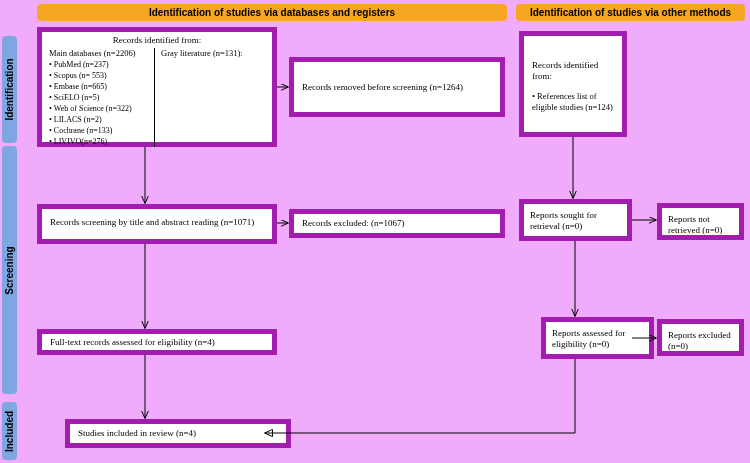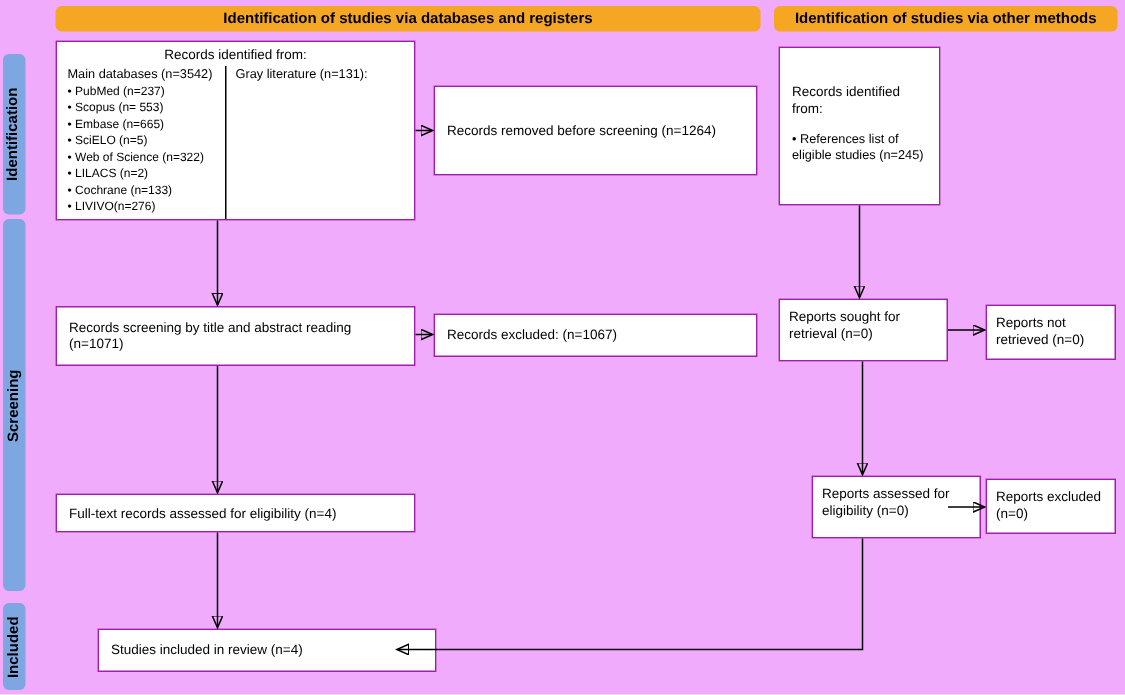--- a/index.html
+++ b/index.html
@@ -21,22 +21,22 @@
   }
   .side-label span {
     transform:rotate(-90deg); white-space:nowrap;
     font-size:10px; font-weight:bold; color:#000;
   }
   .side-identification { top:36px;  height:107px; }
   .side-screening      { top:146px; height:248px; }
   .side-included       { top:402px; height:58px; }
 
   .box {
-    position:absolute; background:#fff; border:1px solid #a21caf;
-    font-size:9px; line-height:11px; color:#000;
+    position:absolute; background:#fff; border:5px solid #a21caf;
+    font-size:9px; line-height:11px; color:#000;font-family:Liberation Serif, serif;
   }
   .box.vcenter { display:flex; align-items:center; padding:2px 8px;text-align:right; }
 
   
   .b1 { left:37px; top:27px; width:240px; height:120px; display:flex; flex-direction:column; }
   .b1 .b1-title { text-align:center; padding-top:3px; font-size:9px; }
   .b1 .b1-cols { flex:1; display:flex; margin-top:2px; }
   .b1 .b1-col-left  { width:113px; border-right:1px solid #000; padding:0 2px 0 7px; }
   .b1 .b1-col-right { flex:1; padding:0 2px 0 6px; }
   .b1 .col-title { font-size:8.5px; line-height:11px; }
@@ -76,21 +76,21 @@
     <span>Screening</span>
   </div>
   <div class="side-label side-included">
     <span>Included</span>
   </div>
 
   <div class="box b1">
     <div class="b1-title">Records identified from:</div>
     <div class="b1-cols">
       <div class="b1-col-left">
-        <div class="col-title">Main databases (n=3542)</div>
+        <div class="col-title">Main databases (n=2206)</div>
         <ul class="bullets">
           <li>PubMed (n=237)</li>
           <li>Scopus (n= 553)</li>
           <li>Embase (n=665)</li>
           <li>SciELO (n=5)</li>
           <li>Web of Science (n=322)</li>
           <li>LILACS (n=2)</li>
           <li>Cochrane (n=133)</li>
           <li>LIVIVO(n=276)</li>
         </ul>
@@ -101,21 +101,21 @@
     </div>
   </div>
 
   <div class="box b2 vcenter">
     <span>Records removed before screening (n=1264)</span>
   </div>
 
   <div class="box b3">
     <div class="b3-title">Records identified from:</div>
     <ul class="bullets">
-      <li>References list of eligible studies (n=245)</li>
+      <li>References list of eligible studies (n=124)</li>
     </ul>
   </div>
 
   <div class="box b4">
     <span>Records screening by title and abstract reading (n=1071)</span>
   </div>
 
   <div class="box b5 vcenter">
     <span>Records excluded: (n=1067)</span>
   </div>

